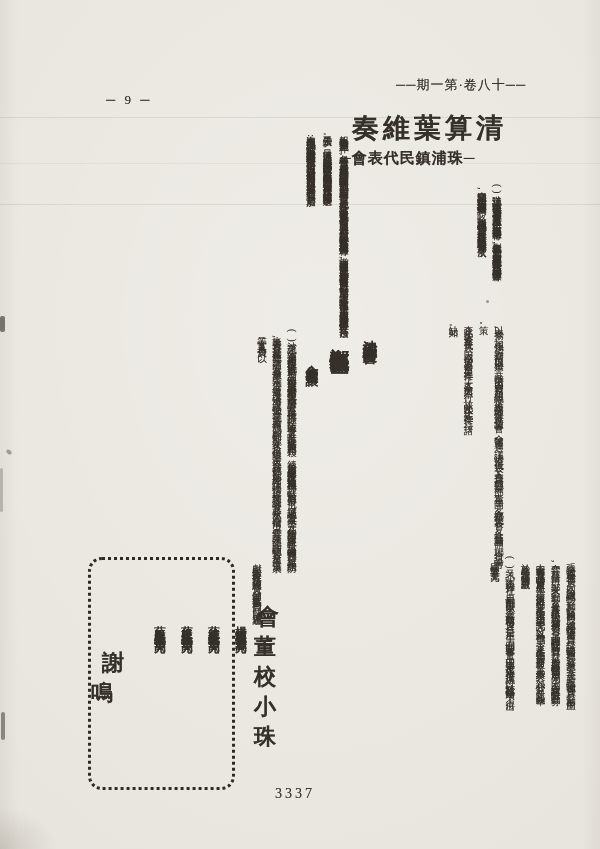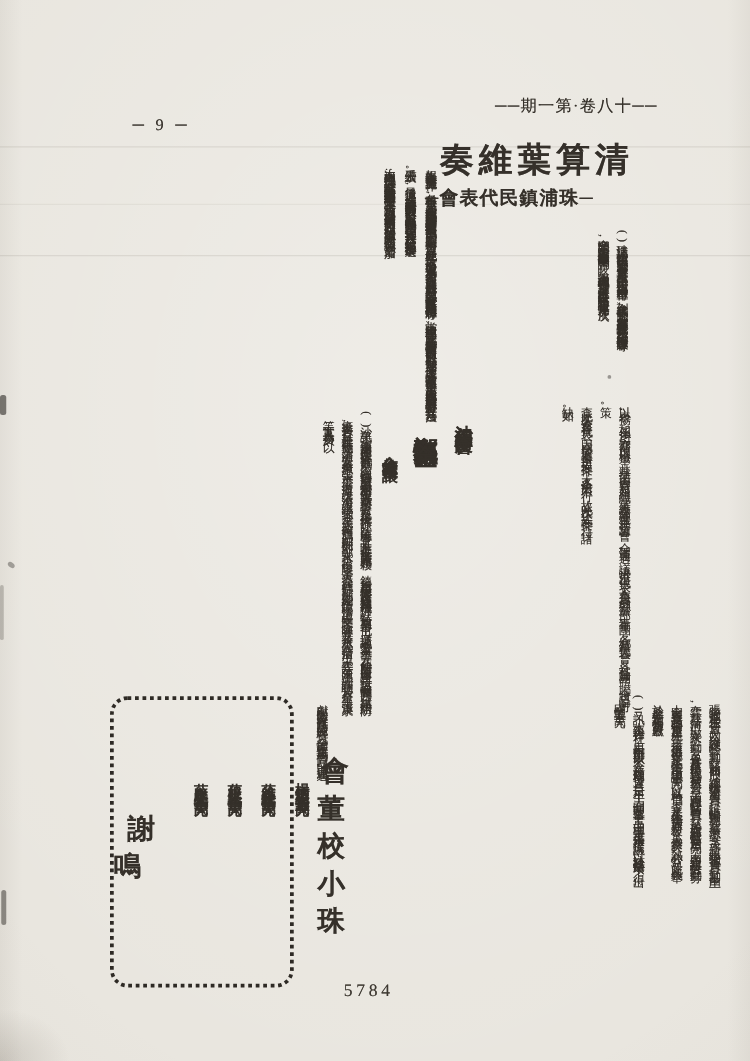--- a/index.html
+++ b/index.html
@@ -78,15 +78,15 @@
     <div class="htext ink" style="position:static; margin-top:8px; font-size:22px; font-weight:700; letter-spacing:22px; text-indent:11px;">謝鳴</div>
     <div class="scallop" style="margin-top:5px;"></div>
     <div class="vtext ink" style="position:static; height:122px; margin-top:8px; font-size:11.5px; font-weight:700; letter-spacing:2px; line-height:27px;">楊炳信先生捐五萬元
 薛維舟先生捐十萬元
 薛根火先生捐十萬元
 薛永舉先生捐十萬元</div>
     <div class="scallop" style="margin-top:8px;"></div>
     <div class="htext ink" style="position:static; margin-top:7px; font-size:22px; font-weight:700; letter-spacing:6px; text-indent:3px;">會董校小珠</div>
   </div>
 
-  <div class="htext ink" style="left:275px; top:786px; font-size:14px; letter-spacing:3px; color:#3d3831;">5784</div>
+  <div class="htext ink" style="left:275px; top:786px; font-size:14px; letter-spacing:3px; color:#3d3831;">3337</div>
 
 </div>
 
 </body></html>

